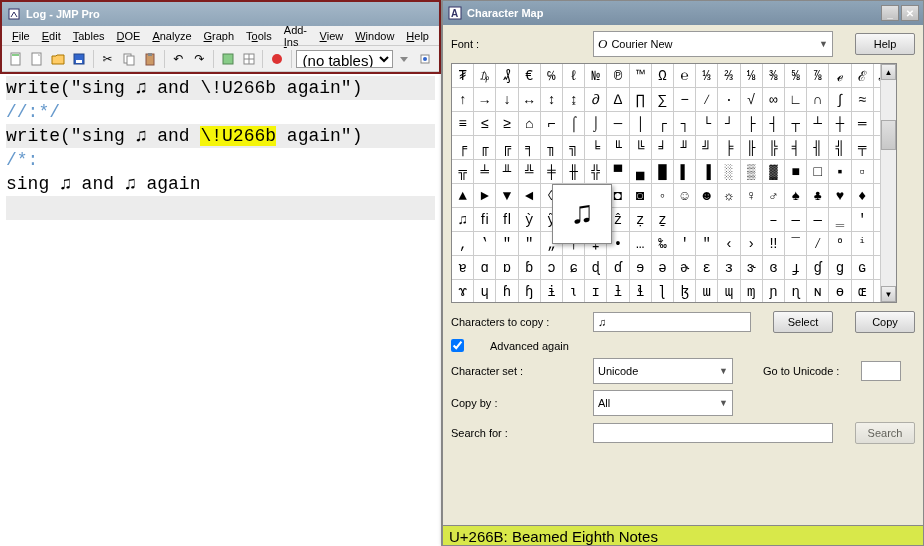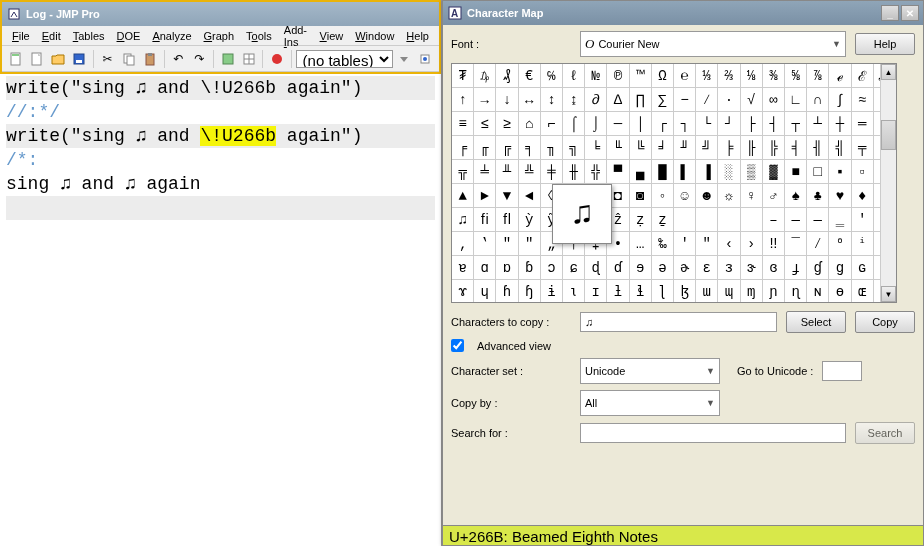--- a/index.html
+++ b/index.html
@@ -18,42 +18,42 @@
 .editor-line.grey { background: #ececec; }
 .editor-line .hl { background: #f5f50a; }
 .editor-line.comment { color: #6699cc; }
 
 .charmap { position: absolute; left: 442px; top: 0; width: 482px; height: 546px; background: #ece9d8; border: 1px solid #888; box-shadow: 0 0 4px rgba(0,0,0,0.3); }
 .charmap .titlebar { background: linear-gradient(to bottom, #8fa5b8 0%, #7a90a5 100%); justify-content: space-between; }
 .winbtns { display: flex; gap: 2px; }
 .winbtn { width: 18px; height: 16px; background: linear-gradient(#e0e0e0,#c0c0c0); border: 1px solid #888; font-size: 10px; display: flex; align-items: center; justify-content: center; }
 
 .cm-body { padding: 6px 8px; }
-.row { display: flex; align-items: center; margin-bottom: 6px; gap: 9px; }
+.row { display: flex; align-items: center; margin-bottom: 6px; gap: 22px; }
 .row label { width: 120px; }
 .cm-select { flex: 1; border: 1px solid #999; background: #fff; height: 20px; padding: 12px 4px; display: flex; align-items: center; justify-content: space-between; }
 .cm-select .arrow { font-size: 9px; color: #555; }
 .cm-btn { width: 60px; height: 22px; background: linear-gradient(#f8f8f8,#d8d8d8); border: 1px solid #888; border-radius: 2px; font-size: 11px; }
 
 .grid-wrap { border: 1px solid #888; background: #fff; width: 446px; height: 240px; position: relative; overflow: hidden; margin-bottom: 8px; }
 .grid { display: grid; grid-template-columns: repeat(20, 1fr); }
 .cell { border-right: 1px solid #ccc; border-bottom: 1px solid #ccc; height: 24px; display: flex; align-items: center; justify-content: center; font-family: "Courier New", monospace; font-size: 14px; }
 .scrollbar { position: absolute; right: 0; top: 0; width: 16px; height: 100%; background: #eee; border-left: 1px solid #ccc; }
 .scrollbar .arrow { height: 16px; background: linear-gradient(#f0f0f0,#d0d0d0); border: 1px solid #aaa; display: flex; align-items: center; justify-content: center; font-size: 8px; }
 .scrollbar .thumb { height: 30px; background: linear-gradient(#e0e0e0,#c8c8c8); border: 1px solid #aaa; margin-top: 40px; }
 
 .popup-char { position: absolute; left: 100px; top: 120px; width: 60px; height: 60px; background: #fff; border: 1px solid #888; box-shadow: 2px 2px 4px rgba(0,0,0,0.3); display: flex; align-items: center; justify-content: center; font-family: "Courier New", monospace; font-size: 32px; z-index: 10; }
 
 .cm-input { border: 1px solid #999; background: #fff; height: 20px; padding: 0 4px; font-size: 11px; }
 .cm-check { margin-right: 4px; }
 
 .status { position: absolute; bottom: 0; left: 0; right: 0; height: 20px; background: #d8e84a; border-top: 1px solid #888; padding: 2px 6px; font-size: 15px; }
 
 .left-pane { position: absolute; left: 0; top: 0; width: 442px; height: 546px; border-right: 1px solid #999; }
-.blue-border { border: 2px solid #eab308; margin: 0; }
+.blue-border { border: 2px solid #7f1d1d; margin: 0; }
 
 .font-italic { font-style: italic; font-family: "Times New Roman", serif; font-size: 13px; margin-right: 4px; }
 </style>
 </head>
 <body>
 
 <div class="left-pane">
   <div class="blue-border">
     <div class="titlebar">
       <span class="icon">
@@ -401,21 +401,21 @@
 
     <div class="row">
       <label>Characters to copy :</label>
       <input class="cm-input" style="flex: 1 1 0%;" value="♫">
       <button class="cm-btn">Select</button>
       <button class="cm-btn">Copy</button>
     </div>
 
     <div class="row">
       <input type="checkbox" class="cm-check" checked="" style="">
-      <span>Advanced view</span>
+      <span>Advanced again</span>
     </div>
 
     <div class="row">
       <label>Character set :</label>
       <div class="cm-select" style="flex:0 0 140px">
         <span>Unicode</span>
         <span class="arrow">▼</span>
       </div>
       <label style="width:auto;margin-left:8px">Go to Unicode :</label>
       <input class="cm-input" style="width: 40px;" value="">

